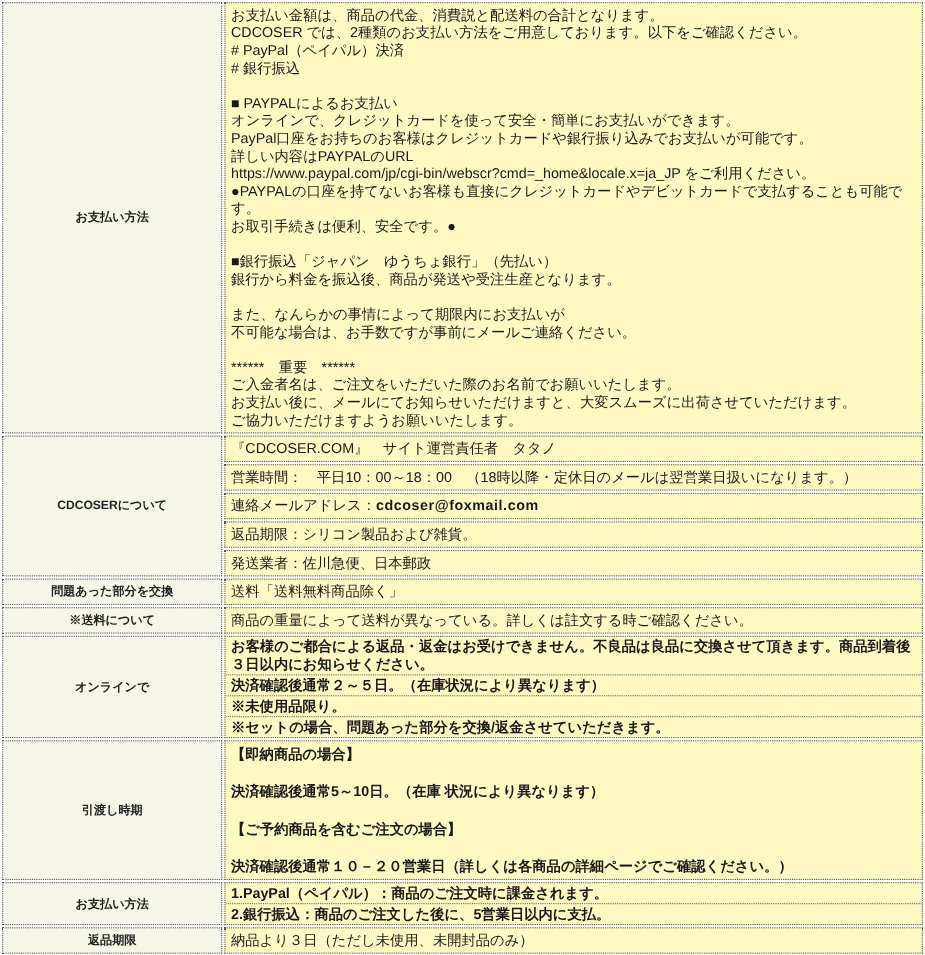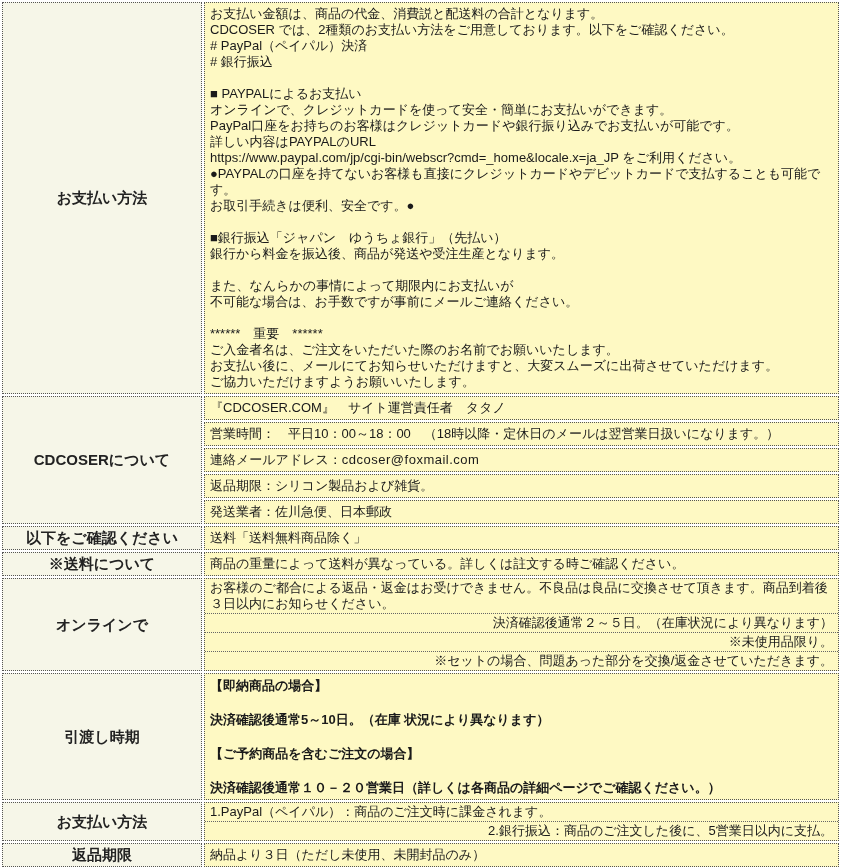--- a/index.html
+++ b/index.html
@@ -14,42 +14,43 @@
     font-size: 13px;
   }
   th.label {
     width: 194px;
     background: #f6f6e8;
     border: 1px dotted #555;
     font-weight: bold;
     text-align: center;
     vertical-align: middle;
     padding: 2px;
-    font-size: 15px;
+    font-size: 11px;
     color: #222222;
     line-height: 16px;
   }
   td.content {
     border: 1px dotted #555;
     background: #fef9c3;
     vertical-align: top;
     padding: 3px 5px;
     line-height: 16px;
     white-space: pre-line;
     overflow: hidden;
   }
   td.content.no-pad { padding: 0; white-space: normal; }
   td.content.spread { line-height: 17px; font-weight: bold; }
   .sub-item {
     padding: 1px 5px;
     line-height: 16px;
     white-space: pre-line;
+    font-weight: bold;
   }
-  .sub-item + .sub-item { border-top: 1px dotted #666; text-align: right; }
-  .email { font-weight: normal; letter-spacing: 0.5px; margin-top: 16px; }
+  .sub-item + .sub-item { border-top: 1px dotted #666; }
+  .email { font-weight: bold; letter-spacing: 0.5px; margin-top: 16px; }
 </style>
 </head>
 <body>
 
 <div class="doc">
   <table class="info">
 
     <tbody>
         <tr>
       <th class="label">お支払い方法</th>
@@ -89,21 +90,21 @@
       <td class="content"><span>連絡メールアドレス：</span><span class="email">cdcoser@foxmail.com</span></td>
     </tr>
     <tr>
       <td class="content">返品期限：シリコン製品および雑貨。</td>
     </tr>
     <tr>
       <td class="content">発送業者：佐川急便、日本郵政</td>
     </tr>
 
     <tr>
-      <th class="label">以下をご確認ください</th>
+      <th class="label">問題あった部分を交換</th>
       <td class="content">送料「送料無料商品除く」</td>
     </tr>
 
     <tr>
       <th class="label">※送料について</th>
       <td class="content">商品の重量によって送料が異なっている。詳しくは註文する時ご確認ください。</td>
     </tr>
 
     <tr>
       <th class="label">オンラインで</th>

